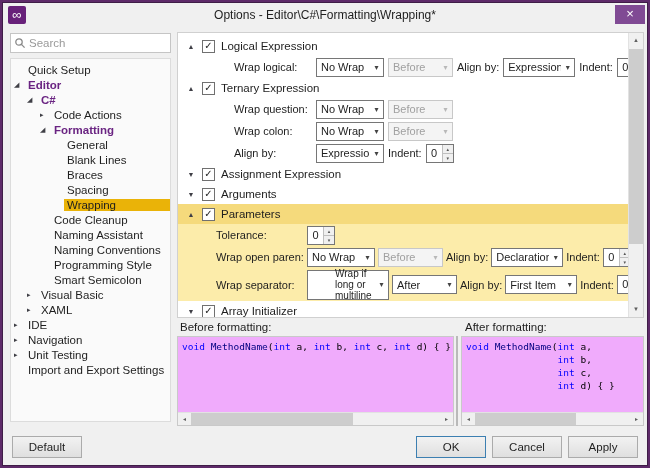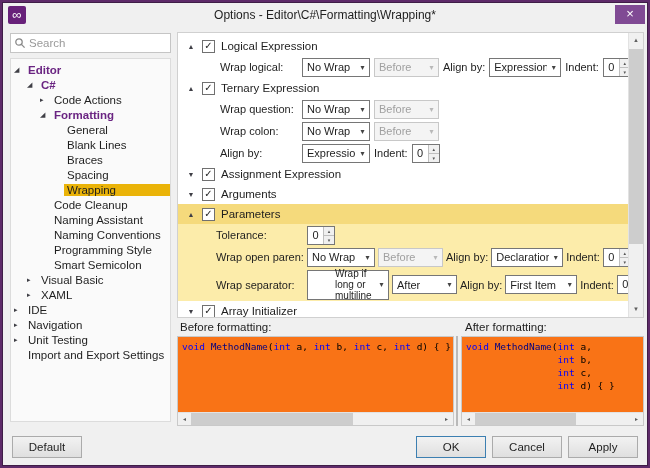--- a/index.html
+++ b/index.html
@@ -34,21 +34,21 @@
   
   .settings { position:absolute; left:175px; top:30px; width:467px; height:286px; background:#fff;
               border:1px solid #d0d0d0; }
   .set-content { position:absolute; left:0; top:0; right:15px; bottom:0; padding-top:3px; overflow:hidden; }
   .g-header { display:flex; align-items:center; height:20px; padding-left:8px; gap:6px; }
   .exp { font-size:7px; color:#3f3f46; width:10px; text-align:center; flex:none; }
   .cb { width:13px; height:13px; border:1px solid #707070; background:#fff; display:flex;
         align-items:center; justify-content:center; flex:none; }
   .ck { font-size:10px; line-height:1; margin-top:-1px; color:#1e1e1e; }
   .gt { font-size:11.5px; white-space:nowrap; }
-  .g-row { display:flex; align-items:center; height:22px; padding-left:42px; gap:4px; font-size:11px; }
+  .g-row { display:flex; align-items:center; height:22px; padding-left:56px; gap:4px; font-size:11px; }
   .lab { white-space:nowrap; }
   .lab1 { width:78px; flex:none; }
   .plab { width:88px; flex:none; }
   .p-row { padding-left:38px; gap:3px; }
   .sep-row { height:33px; }
   .combo { height:19px; border:1px solid #767676; background:#fff; display:flex; align-items:center;
            padding-left:4px; flex:none; }
   .ct { flex:1; font-size:11px; white-space:nowrap; overflow:hidden; }
   .ca { width:13px; text-align:center; font-size:8px; color:#444; flex:none; }
   .combo-main { width:68px; } .combo-pos { width:65px; } .combo-align { width:72px; }
@@ -65,21 +65,21 @@
   .param-block .g-header { background:#f5da7c; }
   .vscroll { position:absolute; right:0; top:0; bottom:0; width:15px; background:#f0f0f0;
              border-left:1px solid #e2e2e2; }
   .vs-btn { height:15px; font-size:6px; color:#606060; text-align:center; line-height:15px; }
   .vs-btn.bottom { position:absolute; bottom:0; left:0; right:0; }
   .vs-thumb { position:absolute; left:0; right:0; top:16px; height:195px; background:#cdcdcd; }
 
   
   .prev-label { position:absolute; top:319px; font-size:11.5px; white-space:nowrap; }
   #before-label { left:178px; } #after-label { left:463px; }
-  .code-box { position:absolute; top:334px; height:90px; background:#f97316; border:1px solid #c9c9c9; }
+  .code-box { position:absolute; top:334px; height:90px; background:#f0abfc; border:1px solid #c9c9c9; }
   #before-box { left:175px; width:277px; } #after-box { left:459px; width:183px; }
   .splitter { position:absolute; left:454px; top:334px; width:2px; height:90px; background:#b9b9b9; }
   .code { position:absolute; left:4px; top:3px; right:2px; bottom:14px; overflow:hidden;
           font-family:"DejaVu Sans Mono","Liberation Mono",monospace; font-size:9.5px; }
   .code-line { white-space:pre; line-height:13px; }
   .tk-kw { color:#0000ff; } .tk-id { color:#000080; } .tk-pl { color:#000; }
   .hscroll { position:absolute; left:0; right:0; bottom:0; height:13px; background:#f0f0f0;
              border-top:1px solid #e2e2e2; display:flex; }
   .hs-btn { width:13px; font-size:6px; color:#606060; text-align:center; line-height:13px; flex:none; }
   .hs-track { flex:1; position:relative; }
@@ -103,20 +103,24 @@
 
   <div class="searchbox">
     <svg width="12" height="12" viewBox="0 0 12 12">
       <circle cx="5" cy="5" r="3.2" fill="none" stroke="#8a8a8a" stroke-width="1.3"></circle>
       <line x1="7.4" y1="7.4" x2="10.6" y2="10.6" stroke="#8a8a8a" stroke-width="1.3"></line>
     </svg>
     <input placeholder="Search" style="">
   </div>
 
   <div class="tree">
+    <div class="ti l0">
+        <span class="arr"></span>
+        <span class="tlabel">Quick Setup</span>
+      </div>
     <div class="ti l0 acc">
         <span class="arr">◢</span>
         <span class="tlabel">Editor</span>
       </div>
     <div class="ti l1 acc">
         <span class="arr">◢</span>
         <span class="tlabel">C#</span>
       </div>
     <div class="ti l2">
         <span class="arr">▸</span>

